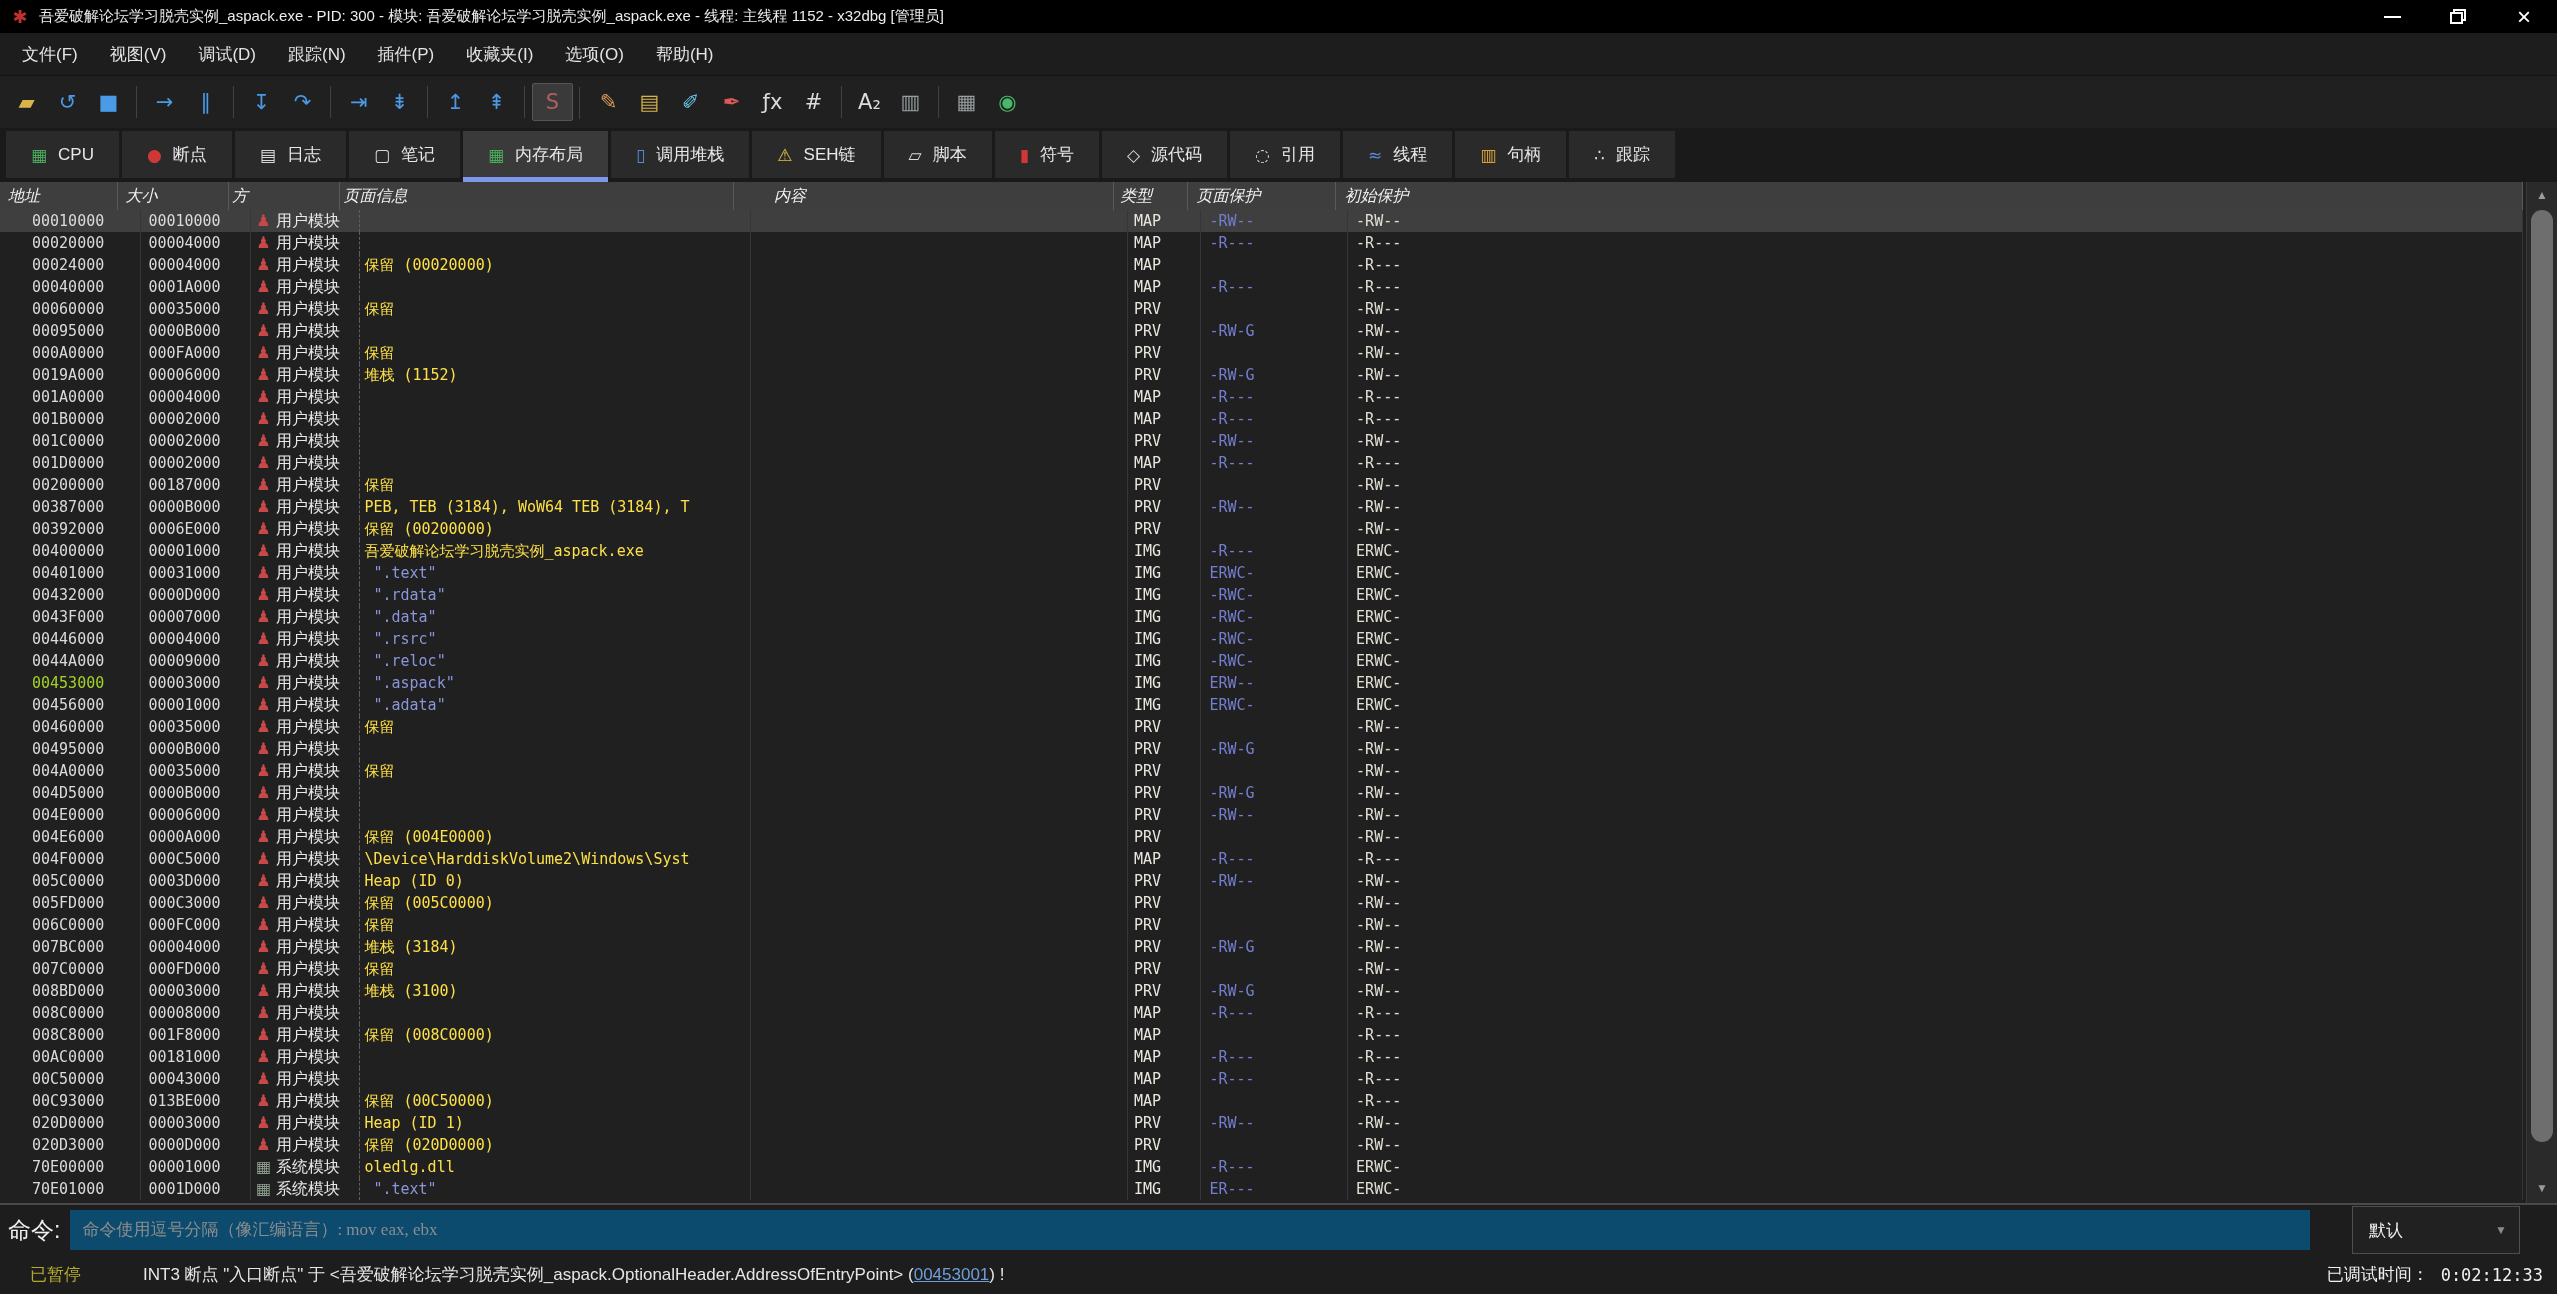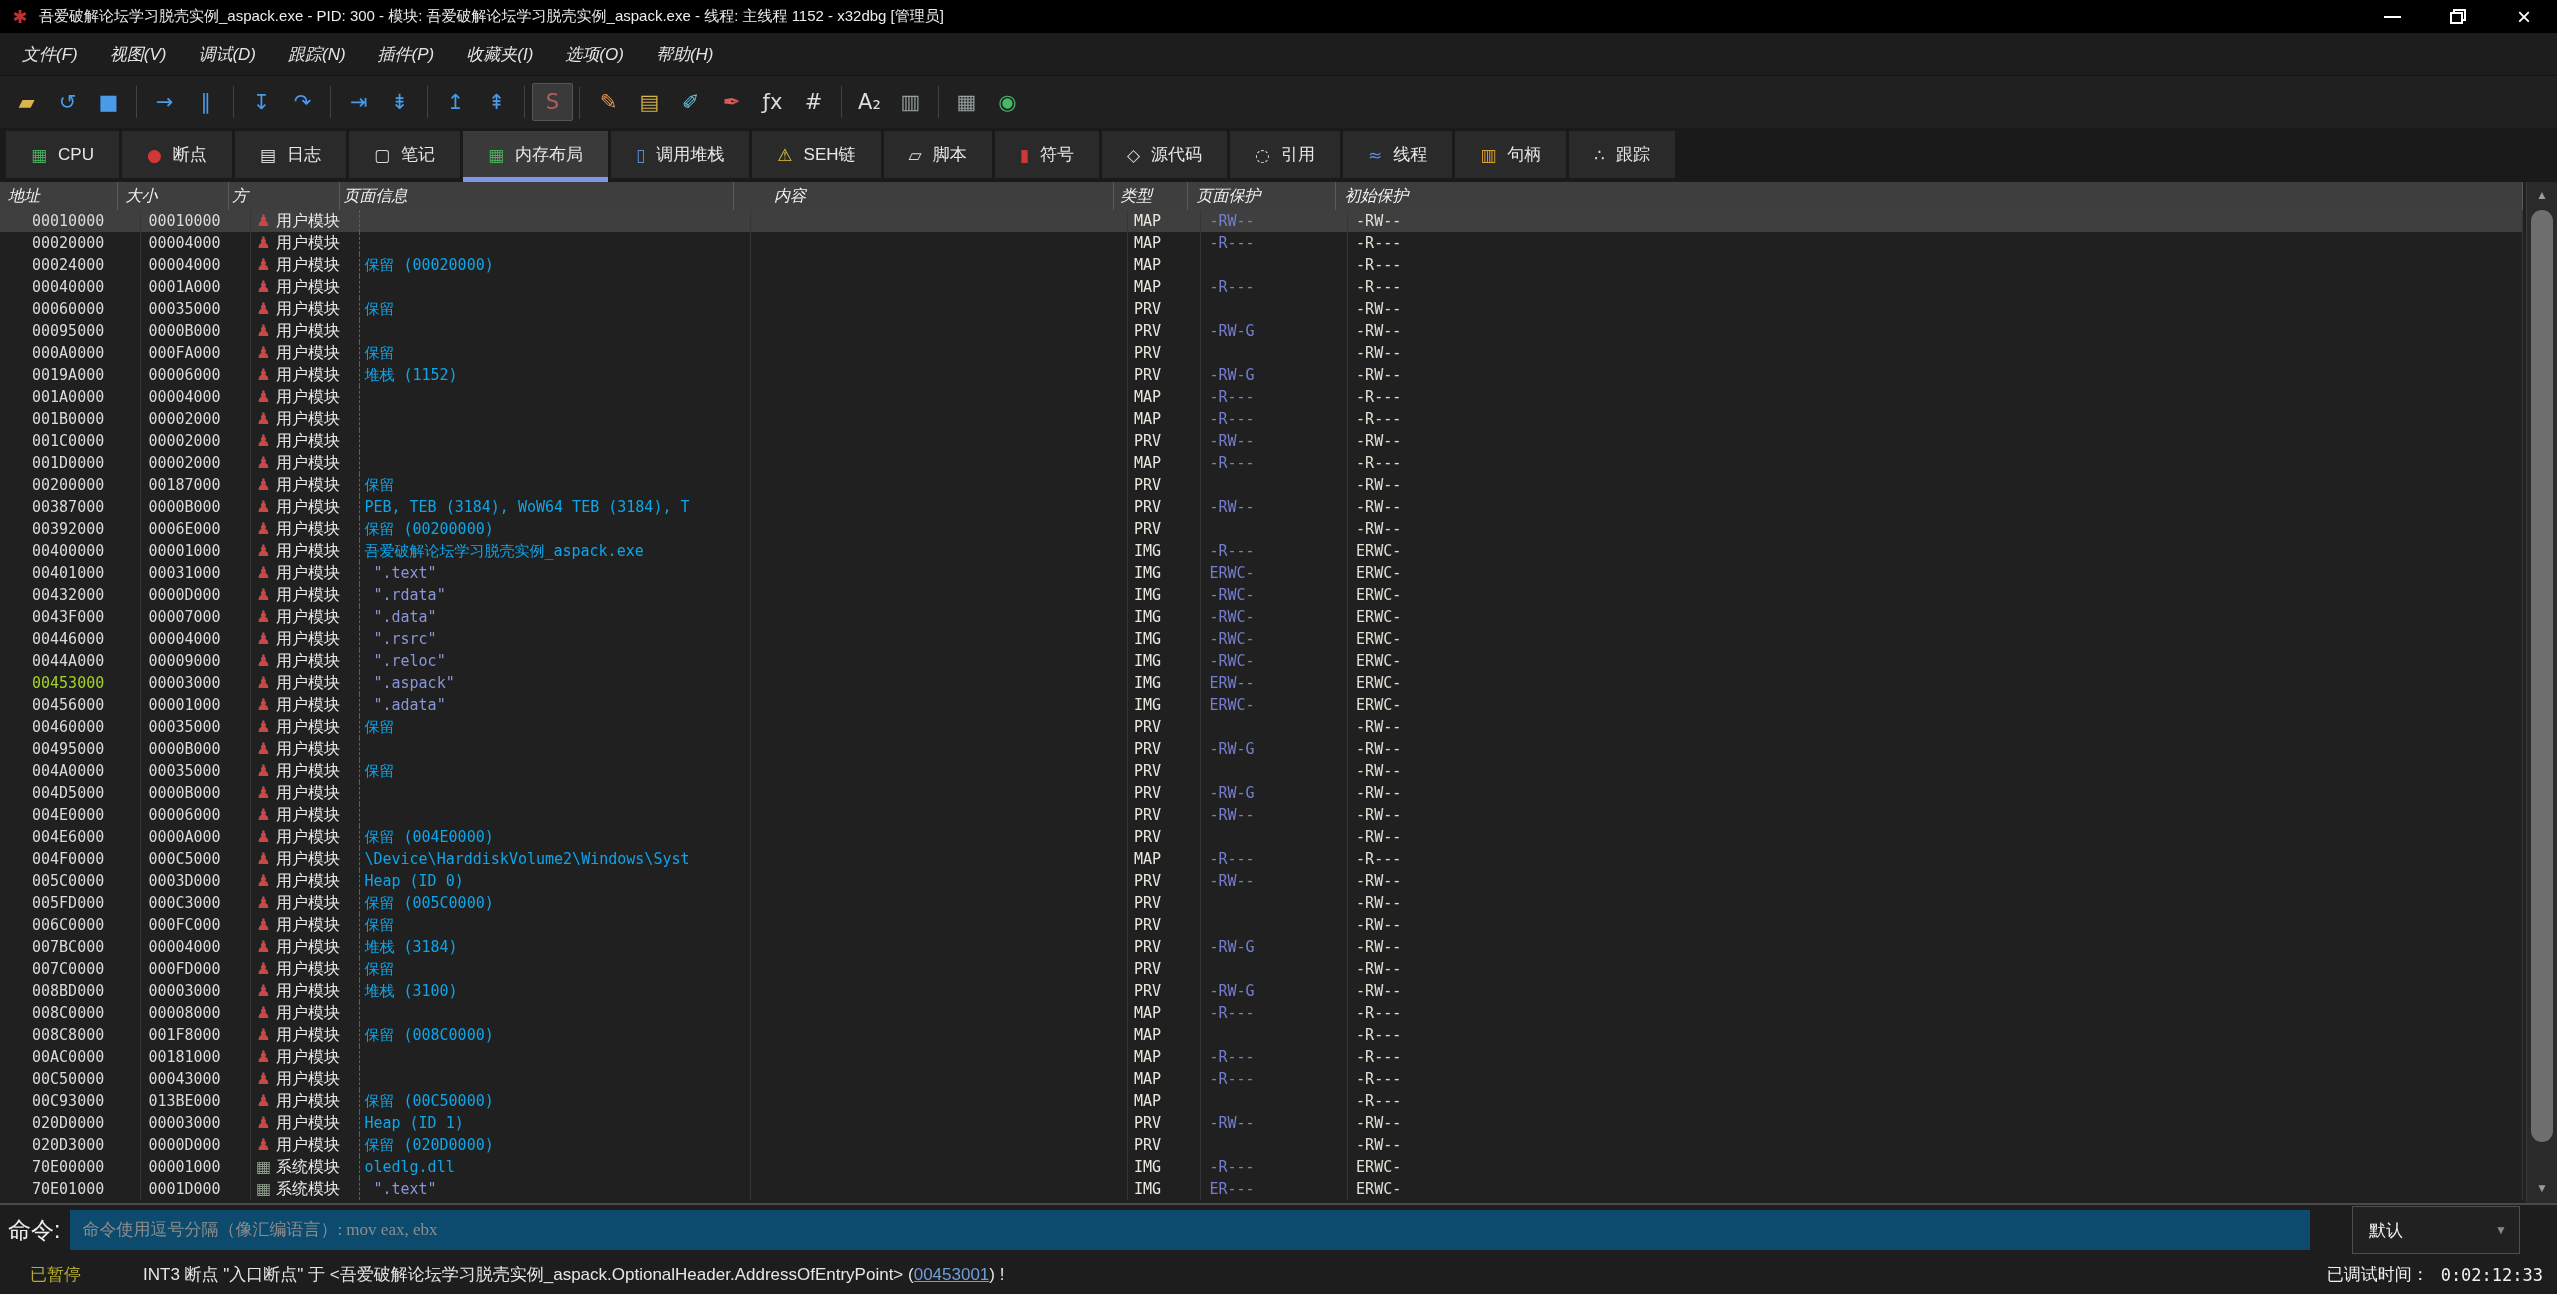--- a/index.html
+++ b/index.html
@@ -13,21 +13,21 @@
   .win-controls{margin-left:auto;display:flex;height:100%;}
   .win-btn{width:66px;height:100%;display:flex;align-items:center;justify-content:center;color:#fff;}
   .glyph-min{width:17px;height:2px;background:#fff;}
   .glyph-restore{position:relative;width:16px;height:15px;}
   .glyph-restore::before{content:"";position:absolute;top:0;right:0;width:9px;height:8px;border:2px solid #fff;}
   .glyph-restore::after{content:"";position:absolute;bottom:0;left:0;width:9px;height:8px;border:2px solid #fff;background:#000;}
   .glyph-close{font-size:24px;line-height:1;font-weight:300;}
 
   
   .menubar{height:42px;background:#1d1d1d;display:flex;align-items:center;padding-left:6px;}
-  .menu-item{padding:0 16px;font-size:17px;color:#e4e4e4;white-space:nowrap;font-style:italic;}
+  .menu-item{padding:0 16px;font-size:17px;color:#e4e4e4;white-space:nowrap;}
   .build-info{margin-left:16px;color:#6e6e6e;font-size:16px;font-family:"DejaVu Sans Mono",monospace;}
 
   
   .toolbar{height:53px;background:#202020;display:flex;align-items:center;padding-left:6px;border-top:1px solid #141414;box-sizing:border-box;}
   .tool{width:41px;height:38px;display:flex;align-items:center;justify-content:center;font-size:21px;position:relative;border-radius:2px;
         font-family:"DejaVu Sans",sans-serif;}
   .tool.sep-after{margin-right:15px;}
   .tool.sep-after::after{content:"";position:absolute;right:-8px;top:3px;height:32px;width:1px;background:#424242;}
   .tool.blue{color:#4a9ae8;} .tool.yellow{color:#d8b44a;} .tool.orange{color:#e09a5a;}
   .tool.redish{color:#d85a5a;} .tool.white{color:#dcdcdc;} .tool.gray2{color:#9aa0a0;}
@@ -48,21 +48,21 @@
   .table-area{position:relative;height:1023px;background:#202020;border-bottom:2px solid #4a4a4a;box-sizing:border-box;}
   .thead{display:flex;height:28px;background:#3e3e3e;font-size:16px;color:#f2f2f2;width:2523px;}
   .hc{height:100%;display:flex;align-items:center;box-sizing:border-box;border-right:1px solid #5a5a5a;overflow:hidden;white-space:pre;font-style:italic;}
   .rows{width:2523px;}
   .trow{display:flex;height:22px;line-height:22px;font-family:"DejaVu Sans Mono",monospace;font-size:15px;padding-left:24px;}
   .trow.selected{background:#3f3f3f;}
   .c{box-sizing:border-box;overflow:hidden;white-space:pre;height:100%;border-right:1px solid #363636;}
   .col-addr{width:120px;padding-left:8px;color:#dadada;}
   .col-size{width:112px;padding-left:7px;color:#dadada;}
   .col-party{width:112px;padding-left:3px;border-right:1px dashed #5f5f5f !important;display:flex;align-items:center;}
-  .col-info{width:400px;padding-left:4px;color:#0ea5e9;}
+  .col-info{width:400px;padding-left:4px;color:#fde047;}
   .col-content{width:351px;padding-left:6px;color:#ececec;margin-left:34px;}
   .col-type{width:75px;padding-left:6px;color:#eae6de;}
   .col-prot{width:150px;padding-left:8px;color:#747ed0;}
   .col-init{width:1203px;padding-left:8px;color:#e2ded4;}
   .col-info.sec{color:#8a96d8;}
   .col-addr.green{color:#a2d22a;}
   .picon{display:inline-block;width:19px;text-align:center;margin-right:3px;font-family:"DejaVu Sans",sans-serif;font-size:16px;}
   .picon.user::before{content:"♟";color:#c84848;}
   .picon.system::before{content:"▦";color:#8a9a8a;}
   .ptxt{color:#e8e8e8;font-family:"Liberation Sans",sans-serif;font-size:16px;white-space:pre;overflow:hidden;}

